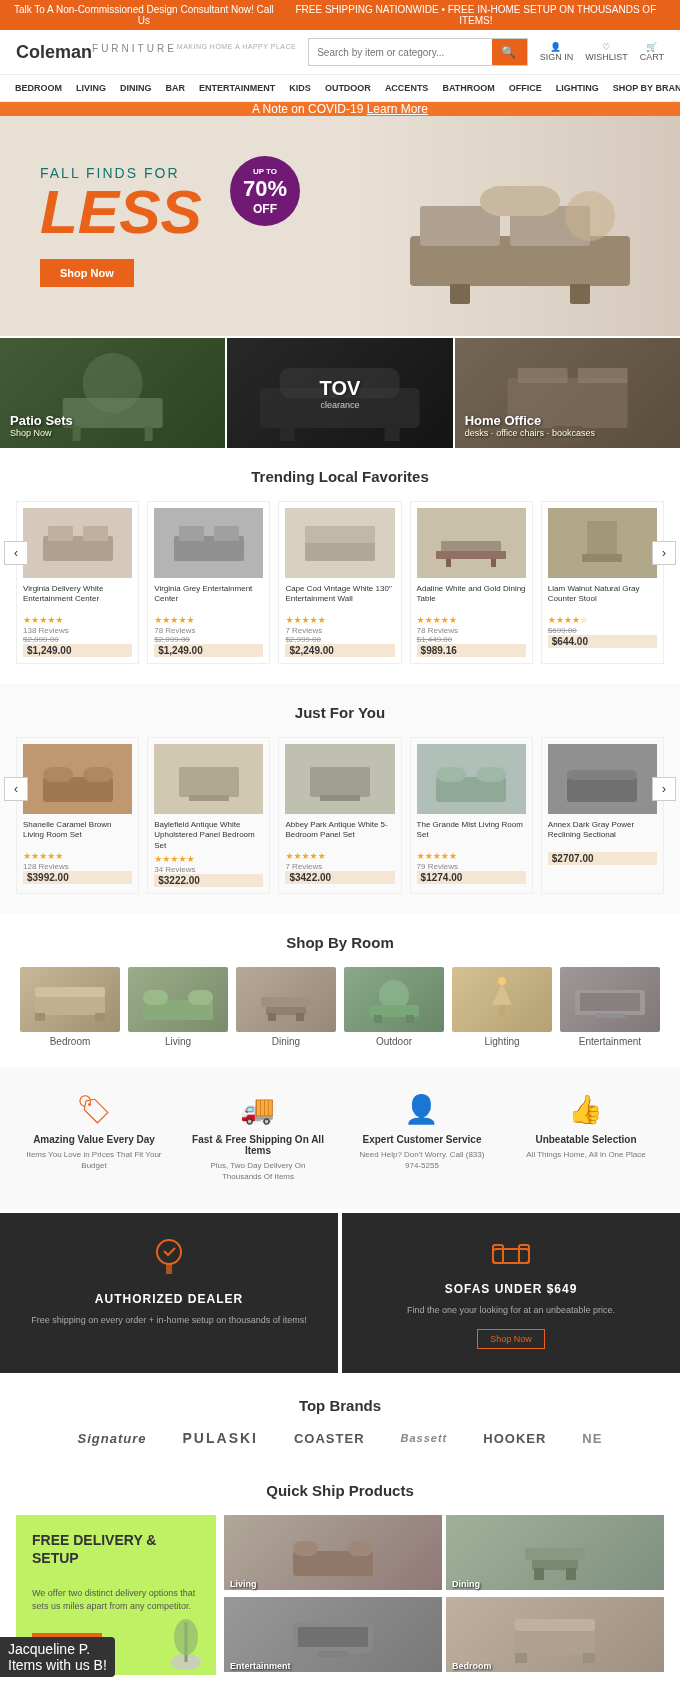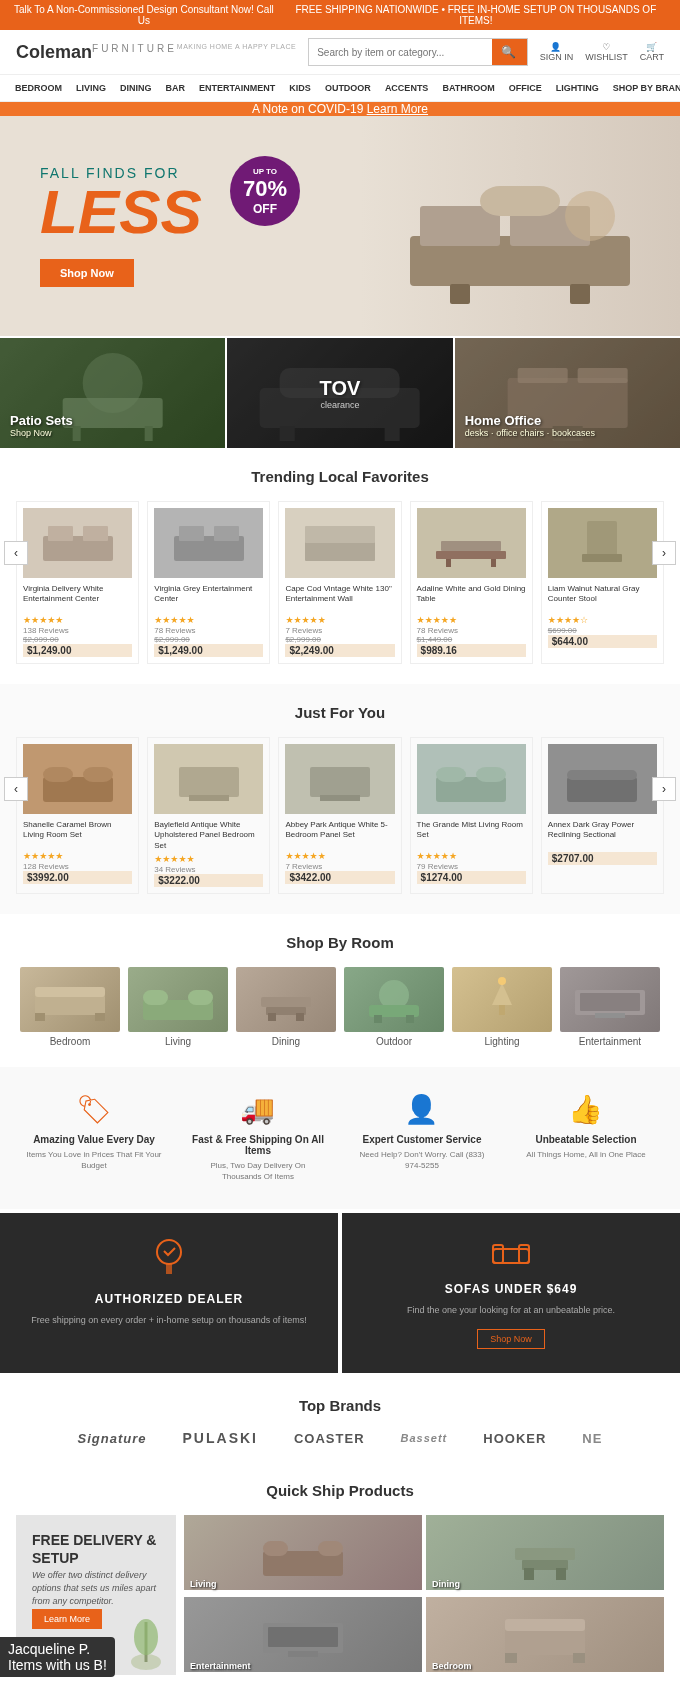--- a/index.html
+++ b/index.html
@@ -413,41 +413,40 @@
       letter-spacing: 1px;
     }
 
     
     .quick-ship { padding: 16px; }
     .quick-ship-grid {
       display: flex;
       gap: 8px;
     }
     .quick-ship-left {
-      width: 160px;
-      background: #e5e5e5;
+      width: 200px;
+      background: #bef264;
       padding: 16px;
       display: flex;
       flex-direction: column;
       align-items: flex-start;
-      gap: 2px;
+      gap: 20px;
       position: relative;
       min-height: 160px;
     }
     .quick-ship-title {
       font-size: 14px;
       font-weight: bold;
       color: #333;
       line-height: 1.3;
     }
     .quick-ship-desc {
       font-size: 9px;
       color: #555;
       line-height: 1.4;
-      font-style: italic;
     }
     .learn-more-btn {
       background: #e8621a;
       color: white;
       border: none;
       padding: 5px 12px;
       font-size: 9px;
       cursor: pointer;
     }
     .quick-ship-right {

